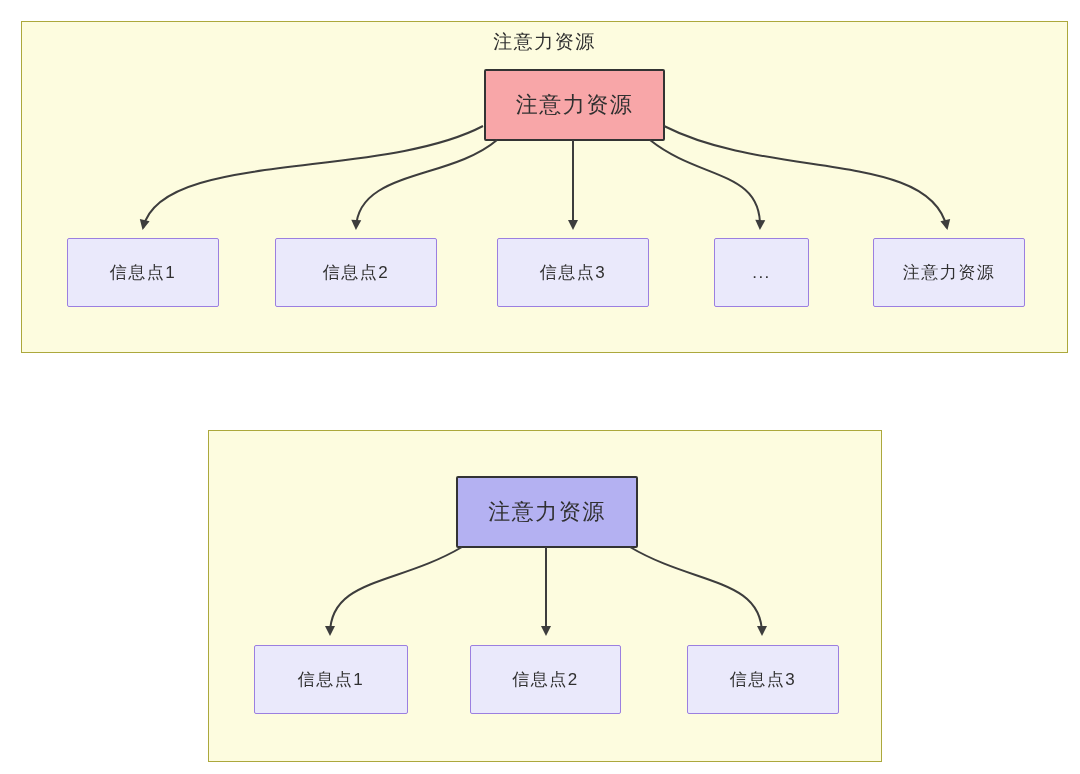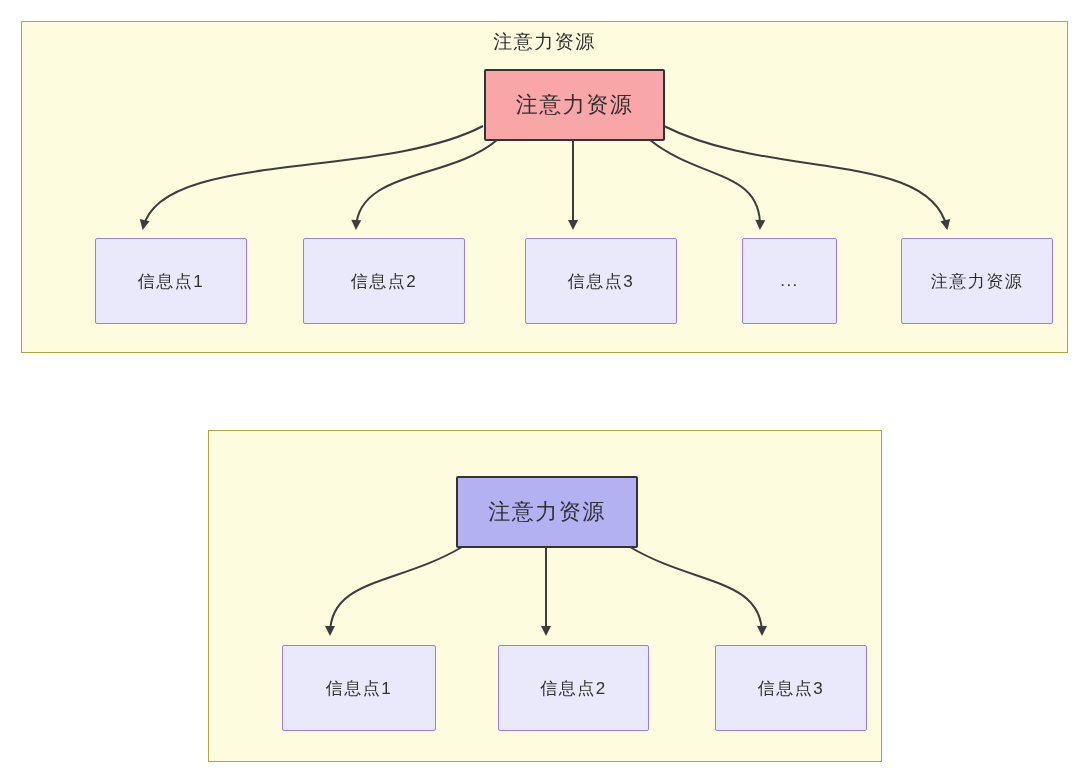--- a/index.html
+++ b/index.html
@@ -28,21 +28,21 @@
     box-sizing:border-box;font-size:22px;letter-spacing:1.5px;
     border-radius:2px;z-index:2;
   }
   .attention-long{background:var(--attention-long-fill,#f8a6a8);}
   .attention-short{background:var(--attention-short-fill,#b4b1f2);}
   .info-box{
     position:absolute;display:flex;align-items:center;justify-content:center;
     background:var(--info-fill,#eae9fb);
     border:1.6px solid var(--info-border,#9b7fe0);
     box-sizing:border-box;font-size:17px;letter-spacing:1.5px;
-    border-radius:2px;height:86px;z-index:2;margin-left:28px;
+    border-radius:2px;height:69px;z-index:2;
   }
   .row-top{top:216px;}
   .row-bottom{top:214px;}
 </style>
 </head>
 <body>
 
 <div class="canvas">
 
   <div class="container" style="left:21px;top:21px;width:1047px;height:332px;">

